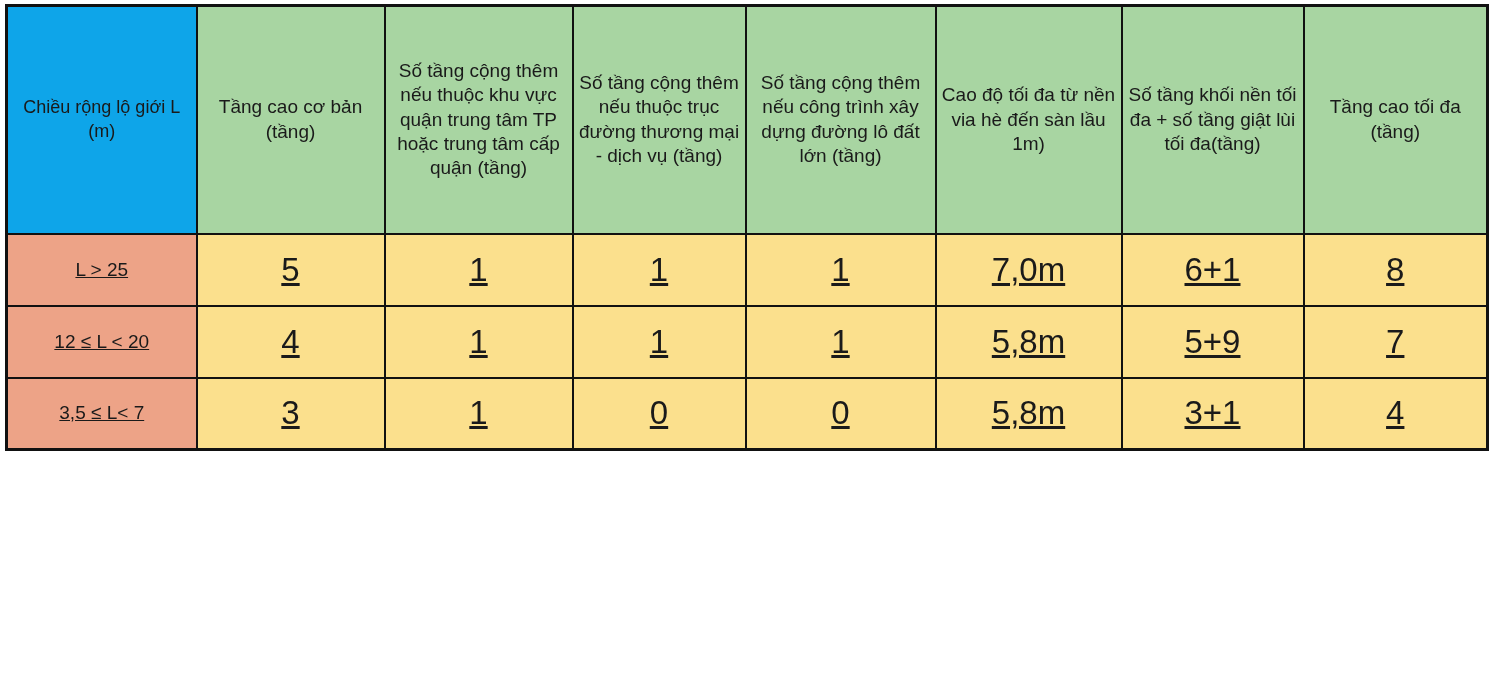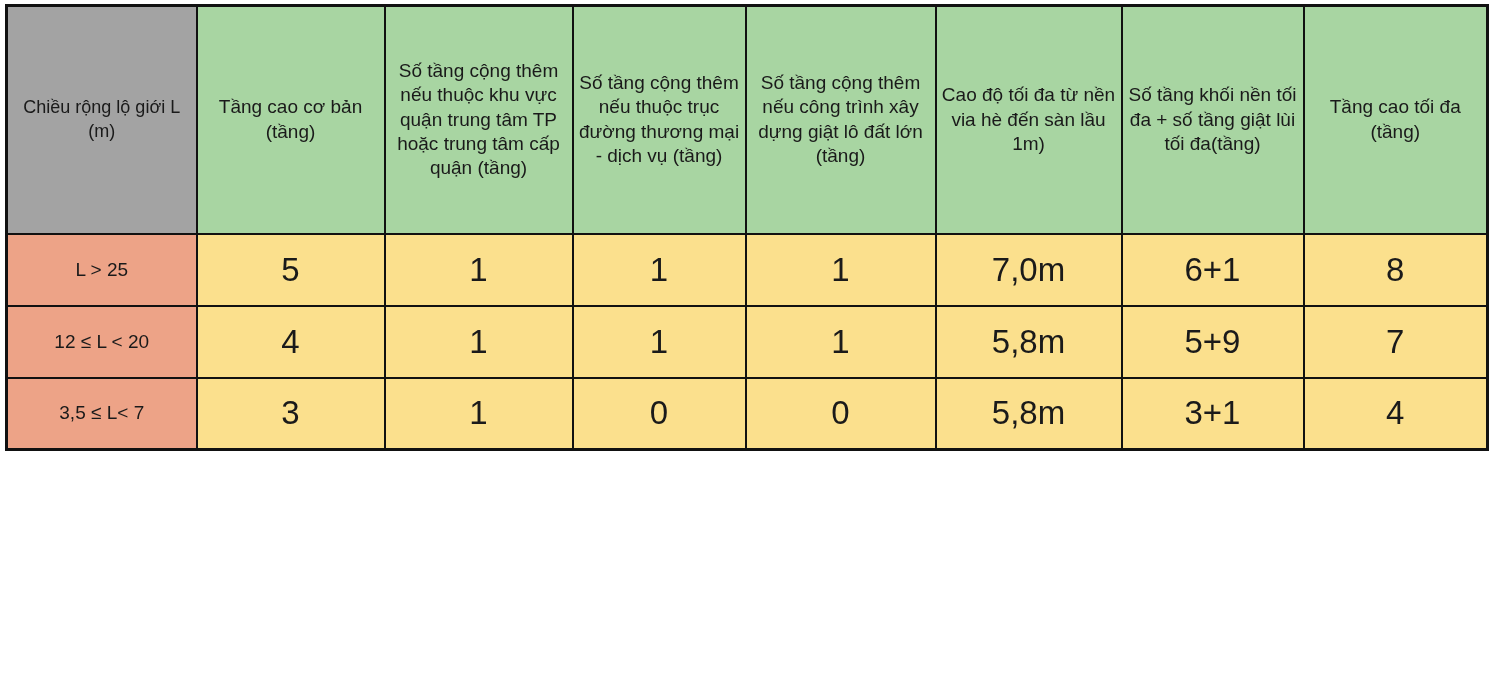--- a/index.html
+++ b/index.html
@@ -38,31 +38,32 @@
   thead th {
     background: #a8d5a2;
     color: #1a1a1a;
     font-size: 19px;
     line-height: 1.28;
     font-weight: 400;
     padding: 6px 7px;
     height: 228px;
   }
   thead th.corner {
-    background: #a3a3a3;
+    background: #0ea5e9;
     font-size: 18px;
     line-height: 1.3;
   }
   
   tbody td {
     background: #fbe08d;
     color: #1a1a1a;
     font-size: 33px;
     font-weight: 400;
     height: 72px;
+    text-decoration: underline;
   }
   tbody td.rowhead {
     background: #eda387;
     font-size: 19px;
     font-weight: 400;
   }
   
   col.c0 { width: 190px; }
   col.c1 { width: 188px; }
   col.c2 { width: 188px; }
@@ -94,21 +95,21 @@
         <col class="c5">
         <col class="c6">
         <col class="c7">
     </colgroup>
     <thead>
       <tr>
         <th class="corner">Chiều rộng lộ giới L (m)</th>
         <th>Tầng cao cơ bản (tầng)</th>
         <th>Số tầng cộng thêm nếu thuộc khu vực quận trung tâm TP hoặc trung tâm cấp quận (tầng)</th>
         <th>Số tầng cộng thêm nếu thuộc trục đường thương mại - dịch vụ (tầng)</th>
-        <th>Số tầng cộng thêm nếu công trình xây dựng giật lô đất lớn (tầng)</th>
+        <th>Số tầng cộng thêm nếu công trình xây dựng đường lô đất lớn (tầng)</th>
         <th>Cao độ tối đa từ nền via hè đến sàn lầu 1m)</th>
         <th>Số tầng khối nền tối đa + số tầng giật lùi tối đa(tầng)</th>
         <th>Tầng cao tối đa (tầng)</th>
       </tr>
     </thead>
     <tbody>
       <tr>
         <td class="rowhead">L &gt; 25</td>
         <td>5</td>
         <td>1</td>

